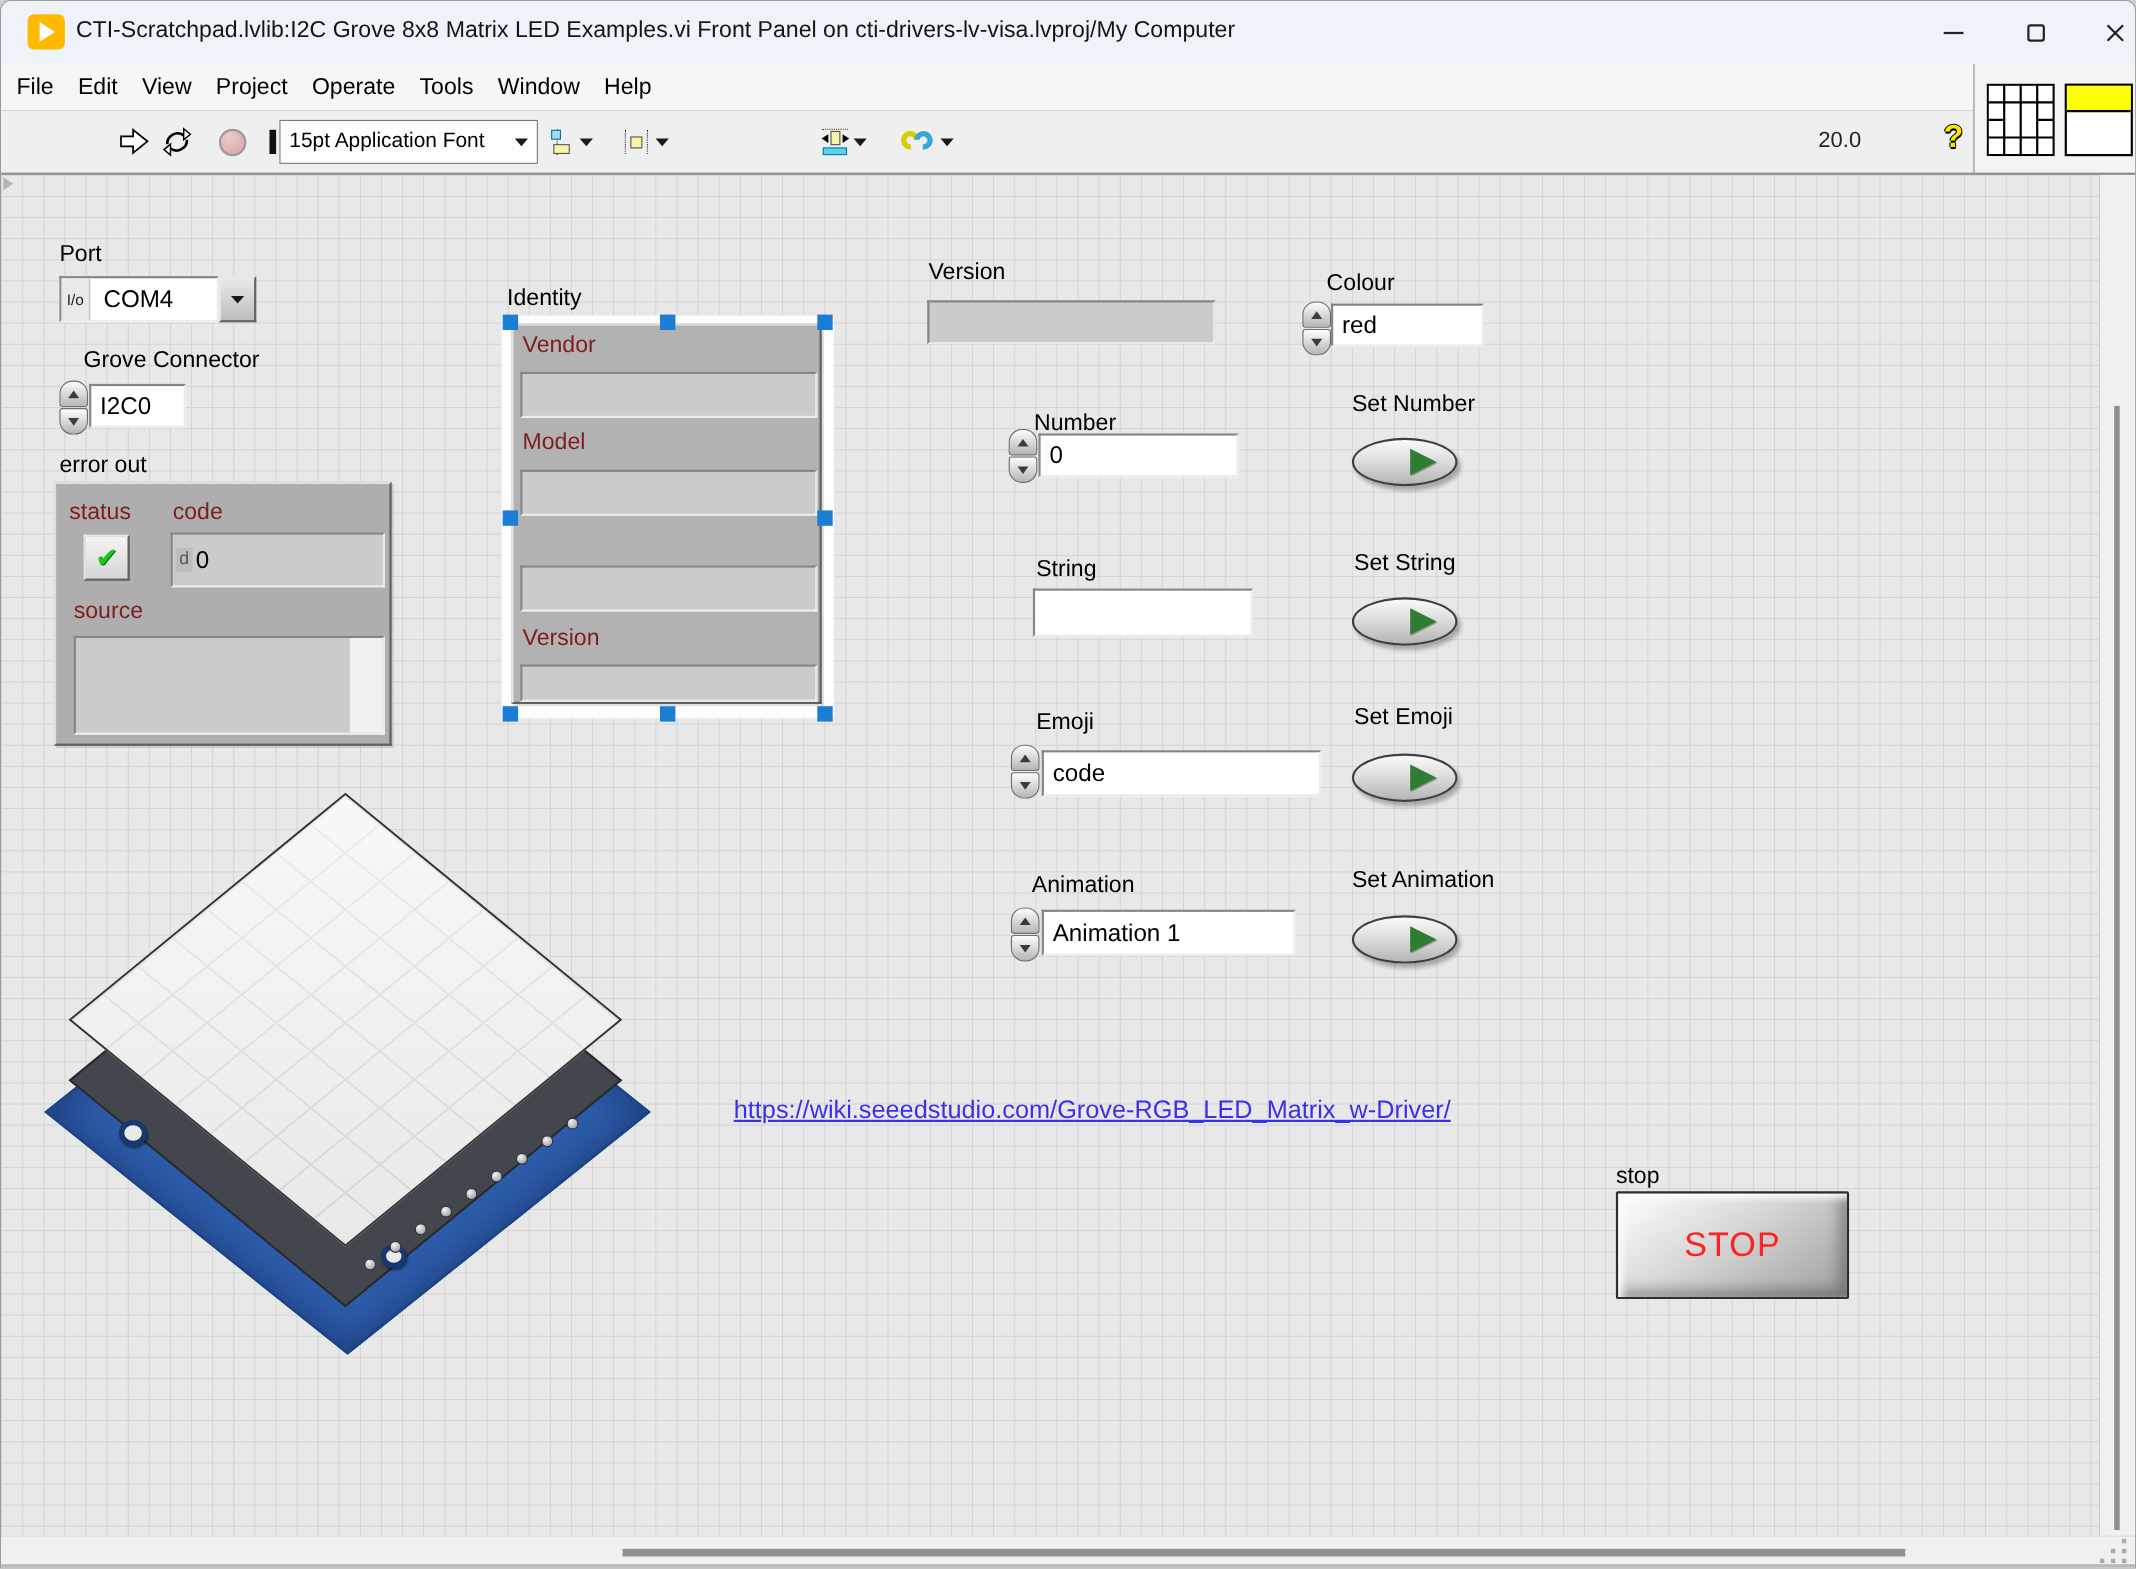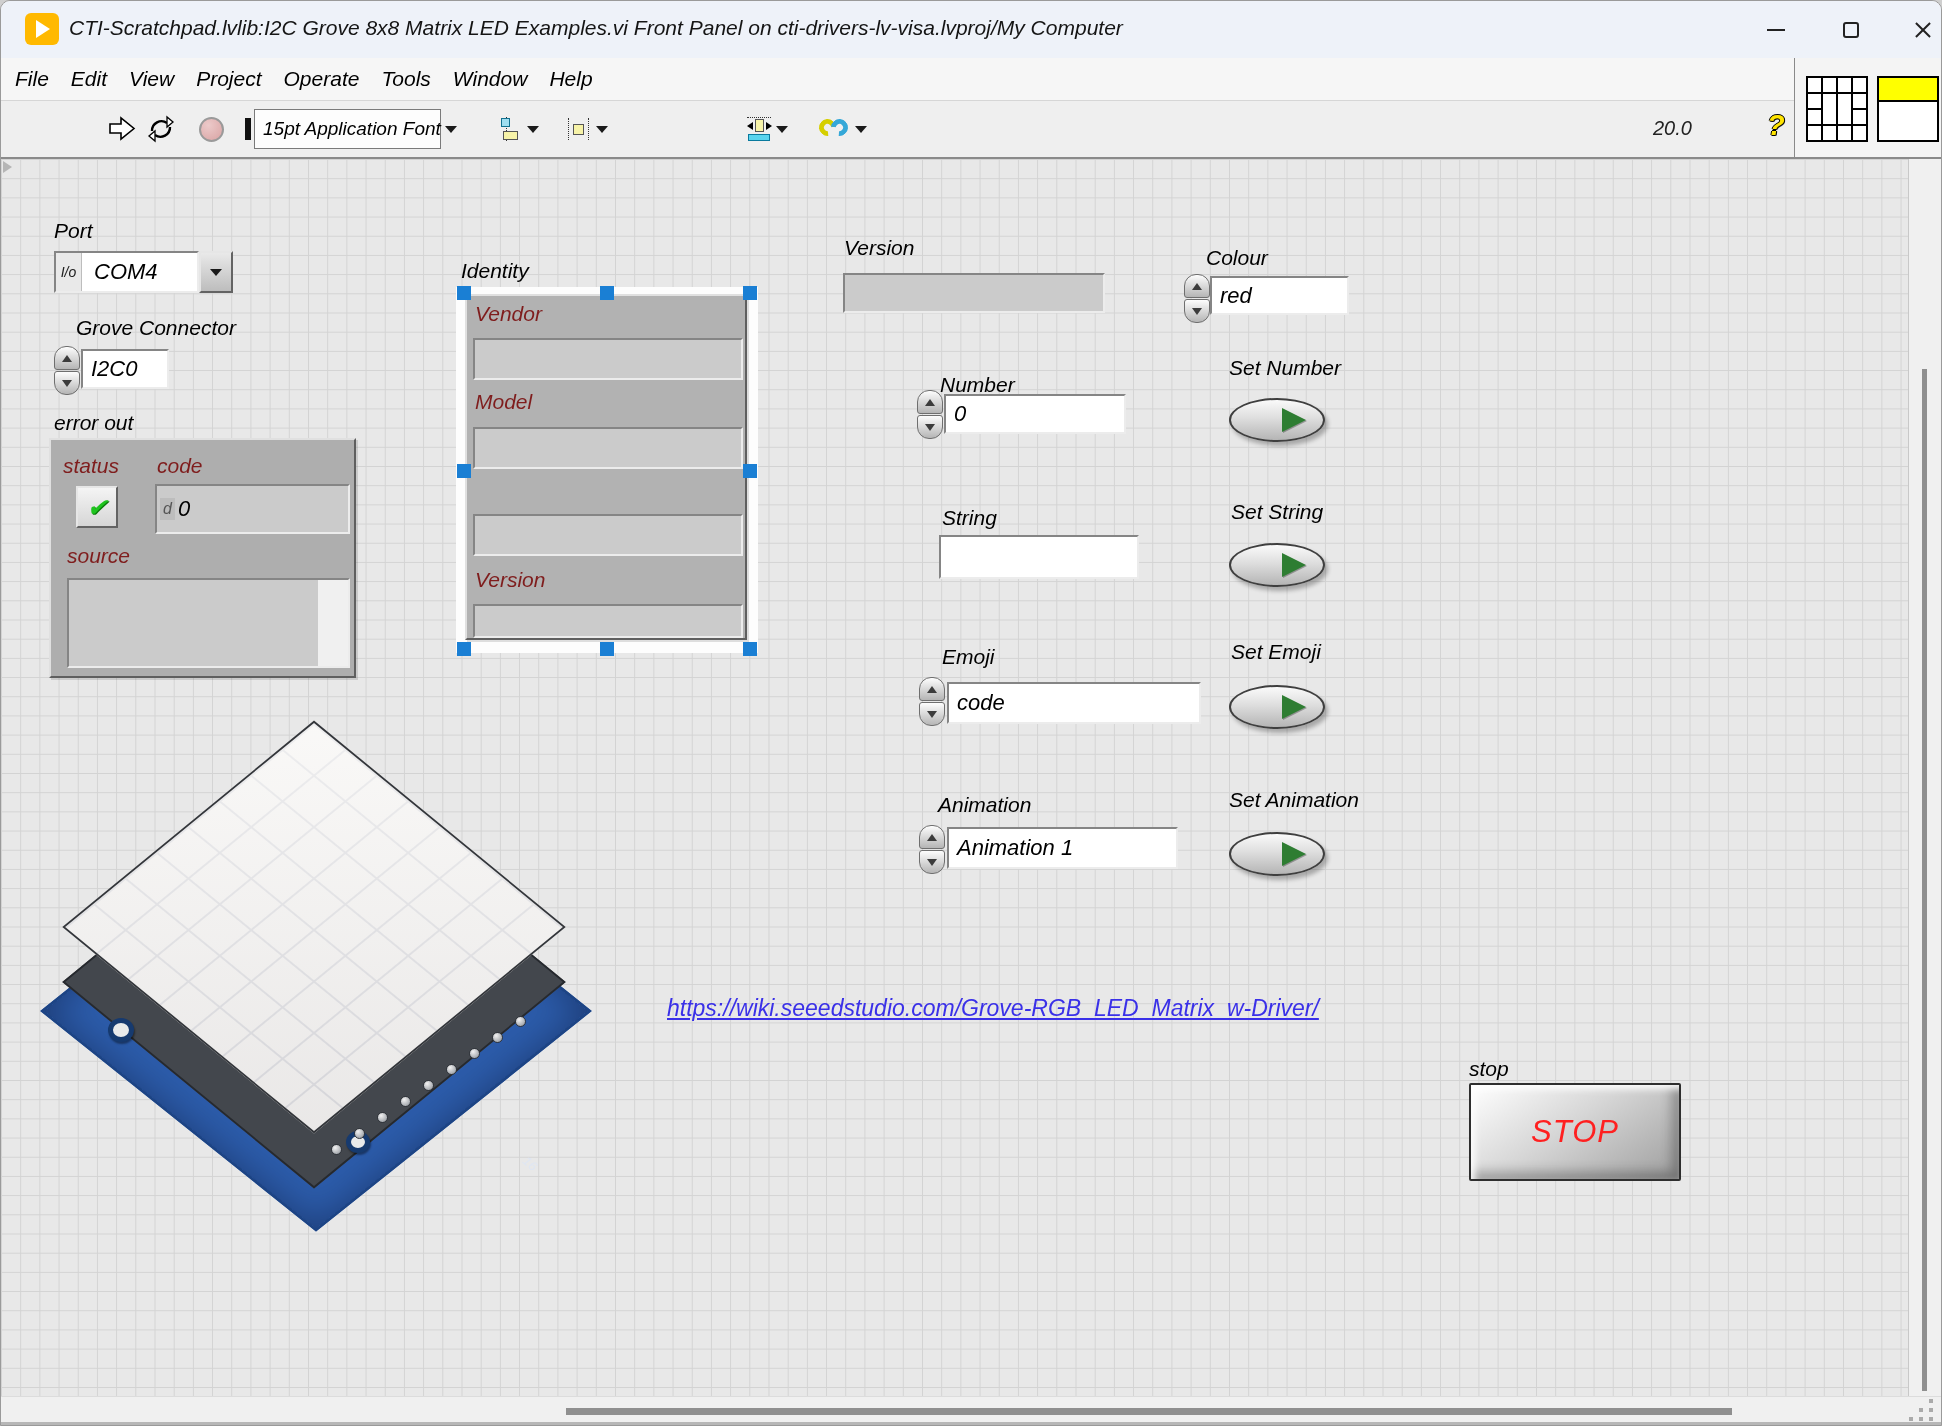--- a/index.html
+++ b/index.html
@@ -1,21 +1,21 @@
 <!DOCTYPE html>
 <html><head>
 <meta charset="utf-8">
 <style>
   html,body{margin:0;padding:0;background:#cfcfcf;}
   *{box-sizing:border-box;}
   .window{
     position:relative;width:1942px;height:1426px;
     font-family:"Liberation Sans",sans-serif;
     border:1px solid #9a9a9a;border-radius:10px 10px 0 0;
-    overflow:hidden;background:#efefef;font-style:italic;
+    overflow:hidden;background:#efefef;
   }
   .abs{position:absolute;}
 
   
   .titlebar{position:absolute;left:0;top:0;width:100%;height:57px;background:#eef2f9;}
   .lv-icon{position:absolute;left:24px;top:12px;width:34px;height:32px;background:#ffb900;border-radius:6px;}
   .lv-icon:before{content:"";position:absolute;left:11px;top:7px;border-left:14px solid #fff;border-top:9px solid transparent;border-bottom:9px solid transparent;}
   .title-text{position:absolute;left:68px;top:15px;font-size:21px;color:#151515;white-space:nowrap;}
   .winbtn{position:absolute;top:12px;width:44px;height:34px;display:flex;align-items:center;justify-content:center;}
   .min-glyph{width:18px;height:0;border-top:2px solid #222;}
@@ -29,21 +29,21 @@
   .menubar{position:absolute;left:0;top:57px;width:1793px;height:43px;background:#f6f6f6;display:flex;align-items:center;padding-left:3px;border-bottom:1px solid #d6d6d6;}
   .menu-item{font-size:21px;color:#000;padding:0 11px;cursor:default;}
 
   
   .toolbar{position:absolute;left:0;top:100px;width:1793px;height:58px;background:#efefef;border-bottom:2px solid #8a8a8a;}
   .tool{position:absolute;display:flex;align-items:center;}
   .dd-arrow{width:0;height:0;border-left:6px solid transparent;border-right:6px solid transparent;border-top:7px solid #1a1a1a;margin-left:4px;}
   .abort-circle{width:25px;height:25px;border-radius:50%;border:2px solid #9a9a9a;background:radial-gradient(circle at 35% 30%,#eccaca,#d9a3a3);}
   .pause-bars{display:flex;gap:5px;}
   .pause-bars div{width:6px;height:22px;background:#111;}
-  .fontbox{position:absolute;left:253px;top:8px;width:187px;height:40px;background:#fdfdfd;border:1px solid #7a7a7a;display:flex;align-items:center;padding:0 8px;}
+  .fontbox{position:absolute;left:253px;top:8px;width:235px;height:40px;background:#fdfdfd;border:1px solid #7a7a7a;display:flex;align-items:center;padding:0 8px;}
   .fontbox .ftext{font-size:19px;color:#000;flex:1;white-space:nowrap;}
   .mini-icon{position:relative;width:26px;height:26px;}
   .zoomlevel{position:absolute;left:1652px;top:16px;font-size:20px;color:#222;text-align:right;}
   .helpq{position:absolute;left:1766px;top:8px;font-size:29px;font-weight:bold;color:#ffe400;text-shadow:-1px 0 0 #000,1px 0 0 #000,0 -1px 0 #000,0 1px 0 #000,1px 1px 0 #555;}
   .iconpane{position:absolute;left:1793px;top:57px;width:149px;height:101px;background:#f4f4f4;border-left:1px solid #8a8a8a;border-bottom:2px solid #8a8a8a;}
 
   
   .panel{
     position:absolute;left:0;top:158px;width:1907px;height:1237px;
     background-color:#e8e8e8;

